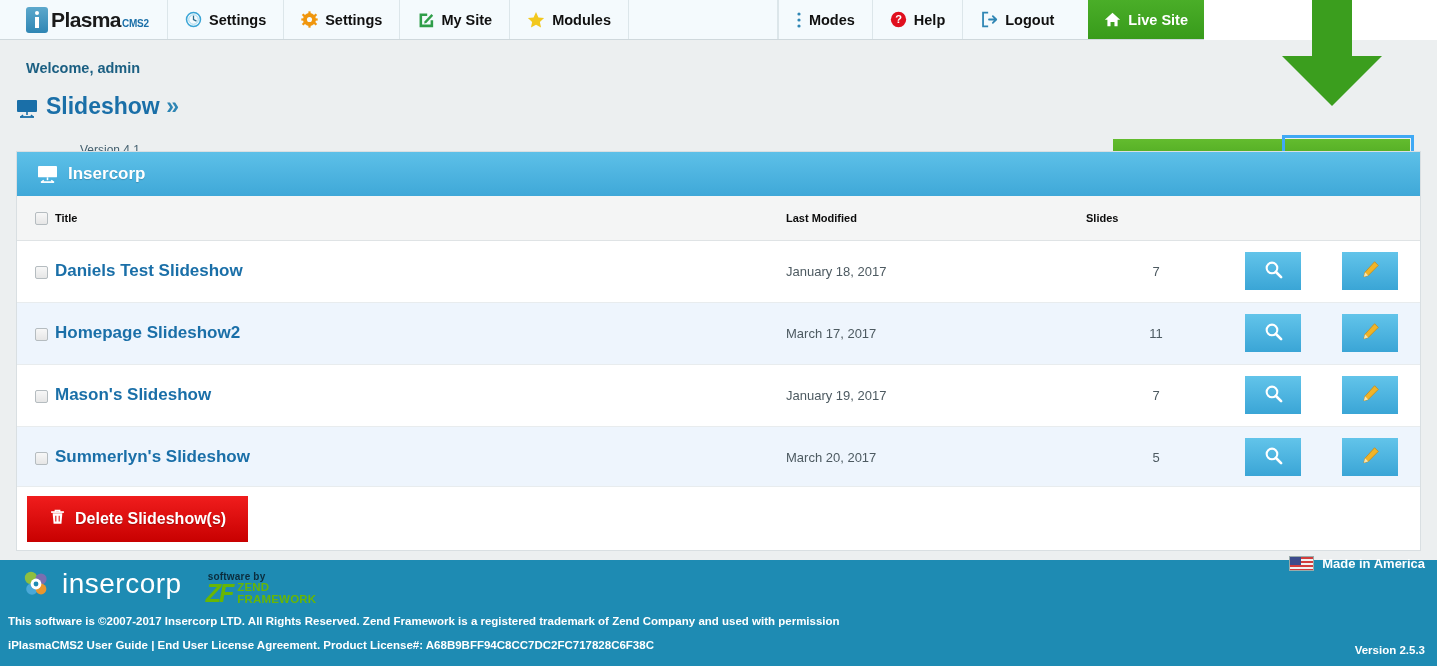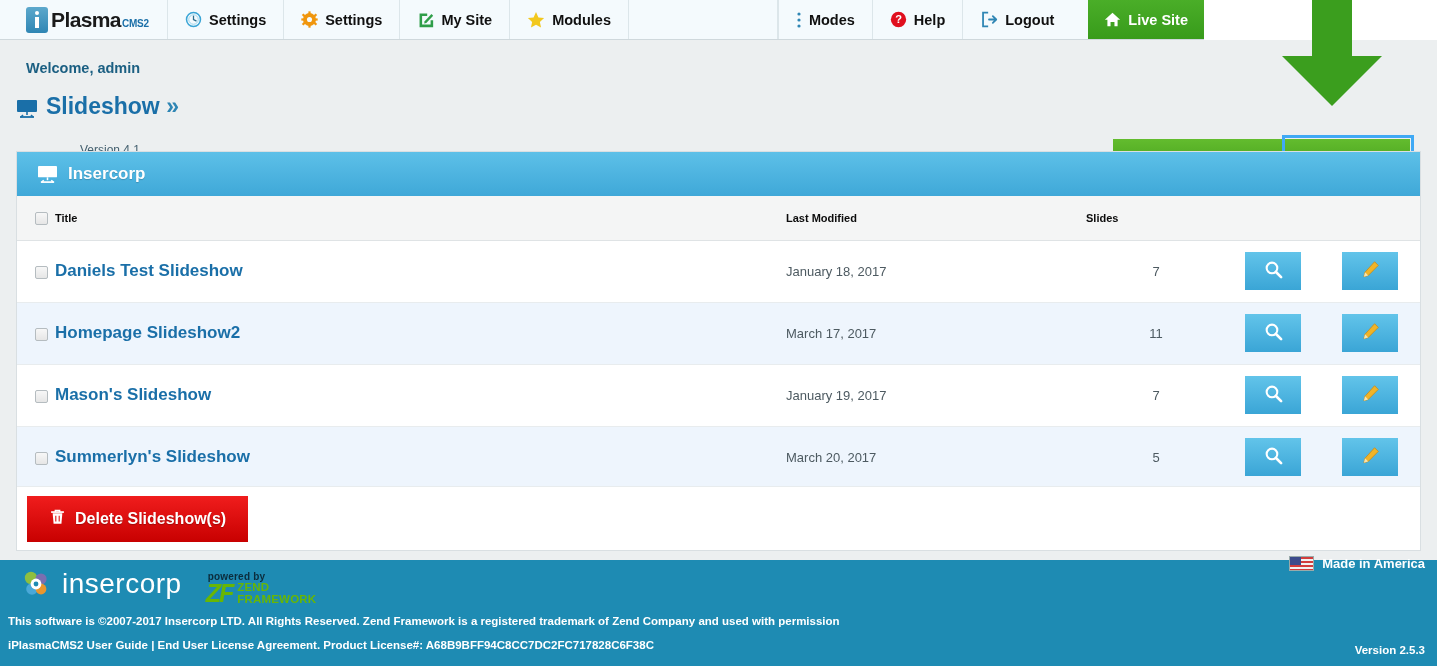--- a/index.html
+++ b/index.html
@@ -563,21 +563,21 @@
             <circle cx="12" cy="21" r="5.8" fill="#4aa8d8"></circle>
             <circle cx="21" cy="21" r="5.4" fill="#e8962e"></circle>
             <circle cx="16" cy="16" r="5.4" fill="#ffffff"></circle>
             <circle cx="16" cy="16" r="2.4" fill="#1e8bb3"></circle>
           </g>
         </svg>
       </span>
       <span>insercorp</span>
     </div>
     <div class="zend">
-      <div class="zend-pb">powered by</div>
+      <div class="zend-pb">software by</div>
       <div class="zend-row">
         <span class="zend-zf">ZF</span>
         <span class="zend-name">
           <span style="display:block">ZEND</span>
           <span style="display:block">FRAMEWORK</span>
         </span>
       </div>
     </div>
   </div>
 

